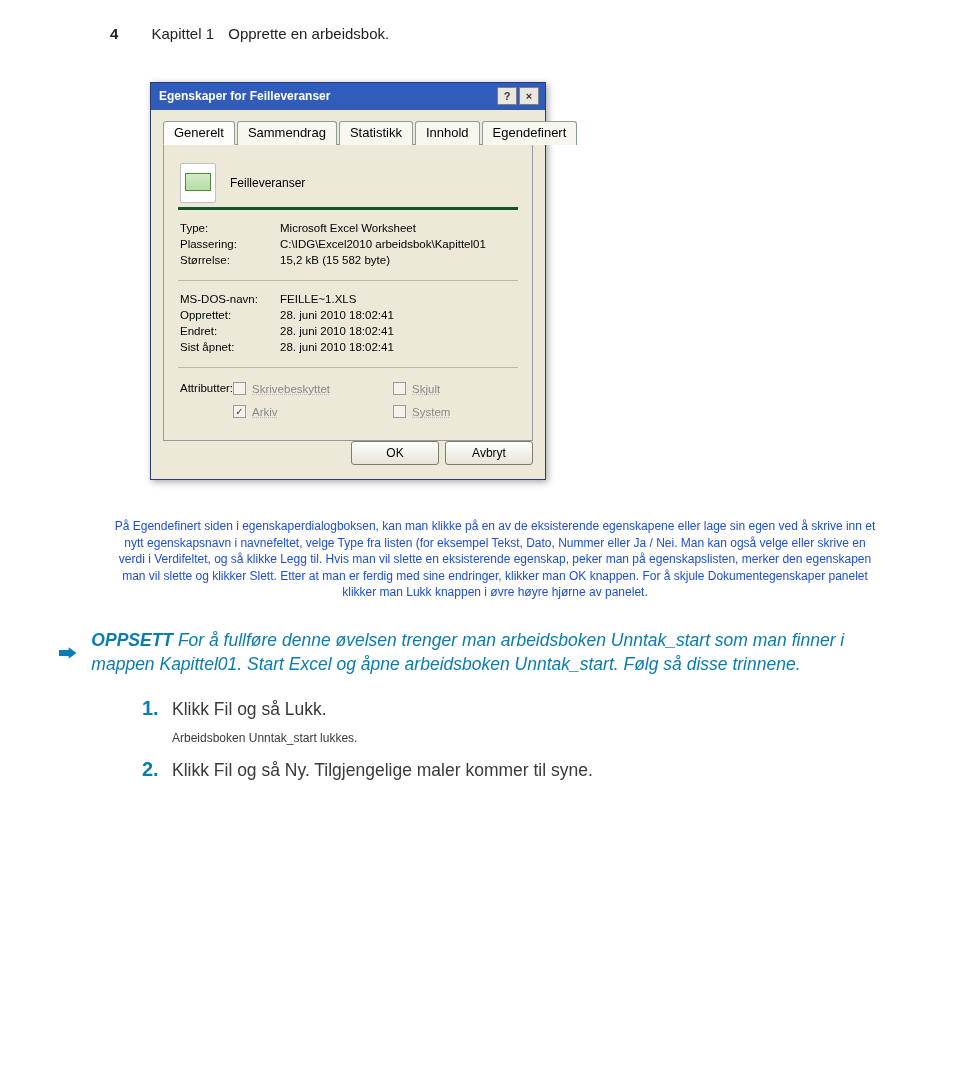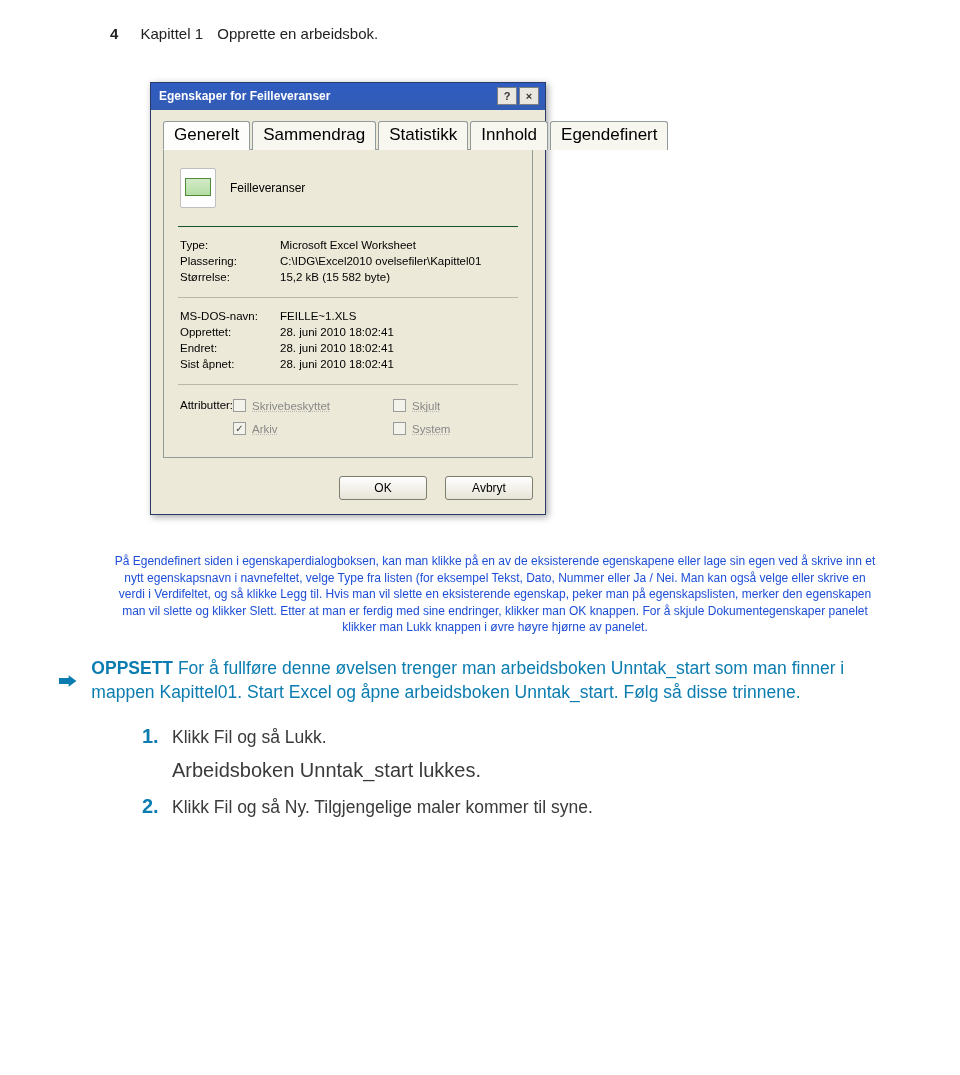--- a/index.html
+++ b/index.html
@@ -12,21 +12,21 @@
   }
   .page {
     padding: 25px 80px 25px 110px;
   }
   .page-header {
     font-size: 15px;
     margin-bottom: 40px;
     color: #222;
   }
   .page-header .page-num { font-weight: bold; margin-right: 18px; }
-  .page-header .chapter { margin-right: 10px; }
+  .page-header .chapter { margin-right: 10px; margin-left: 11px; }
   .dialog-wrap { margin-left: 40px; margin-bottom: 38px; }
   .dialog {
     width: 396px;
     font-family: Tahoma, Arial, sans-serif;
     font-size: 12px;
     color: #000;
     box-shadow: 2px 2px 7px rgba(0,0,0,0.35);
     border: 1px solid #2a3b6a;
   }
   .titlebar {
@@ -58,43 +58,43 @@
     margin-bottom: 0;
     position: relative;
   }
   .tab {
     padding: 3px 10px 4px 10px;
     border: 1px solid #919b9c;
     border-bottom: none;
     background: #f7f6ef;
     margin-right: 2px;
     border-radius: 3px 3px 0 0;
-    font-size: 17px;
+    font-size: 13px;
     position: relative;
     top: 1px;
   }
   .tab.active {
     background: #fdfdfb;
     border-bottom: 1px solid #fdfdfb;
     z-index: 2;
   }
   .tab-content {
     border: 1px solid #919b9c;
     border-top: none;
     background: #fdfdfb;
     padding: 14px 14px 16px 14px;
     background: #ece9d8;
     background: #fdfbf7;
     background: #ece9d8;
   }
   .tab-content { background: #ece9d8; }
   .file-row {
     display: flex; align-items: center;
-    padding: 4px 2px 18px 2px;
-    border-bottom: 1px solid #14532d;
+    padding: 4px 2px 4px 2px;
+    border-bottom: 3px solid #14532d;
   }
   .file-icon {
     width: 36px; height: 40px;
     background: #fff;
     border: 1px solid #bfbfbf;
     border-radius: 2px;
     position: relative;
     margin-right: 14px;
   }
   .file-icon::after {
@@ -137,22 +137,21 @@
     border: 1px solid #9b9b9b;
     background: #f3f2eb;
     margin-right: 6px;
     display: flex; align-items: center; justify-content: center;
     font-size: 10px; color: #555;
   }
   .cb .txt { text-decoration: underline dotted; text-decoration-color: #bbb; text-align: center; }
   .cb.checked .box::after { content: "✓"; font-size: 10px; color: #444; }
   .dlg-buttons {
     display: flex; justify-content: flex-end;
-    gap: 18px;
-    margin-top: 18px;
+    gap: 6px;
   }
   .dlg-btn {
     min-width: 88px;
     padding: 4px 10px;
     background: linear-gradient(#fefefe, #e7e4d7);
     border: 1px solid #7e7e6e;
     border-radius: 3px;
     font-size: 12px;
     text-align: center;
   }
@@ -161,22 +160,23 @@
     font-size: 12px;
     line-height: 1.38;
     color: #1d4ed8;
     text-align: center;
   }
   .body-text p { margin-bottom: 16px; }
 
   .callout {
     display: flex;
     align-items: center;
-    margin-top: 20px;
+    margin-top: 27px;
     margin-bottom: 18px;
+    font-style: italic;
   }
   .arrow {
     width: 36px; height: 28px;
     margin-right: 14px;
     margin-left: -52px;
     margin-top: 2px;
   }
   .arrow svg { width: 100%; height: 100%; }
   .callout-text {
     color: #0a7cb0;
@@ -200,21 +200,21 @@
   ol.steps .num {
     color: #0a7cb0;
     font-weight: bold;
     font-size: 20px;
     width: 30px;
     flex-shrink: 0;
   }
   ol.steps .step-body { flex: 1; }
   .step-sub {
     margin-left: 62px;
-    font-size: 20px;
+    font-size: 12px;
     color: #3a3a3a;
     margin-bottom: 10px;
     margin-top: 8px;
   }
 </style>
 </head>
 <body>
 
 <div class="page">
   <div class="page-header">
@@ -248,21 +248,21 @@
             <div>Feilleveranser</div>
           </div>
 
           <div class="kv-section">
             <div class="kv-row">
                 <div class="k">Type:</div>
                 <div class="v">Microsoft Excel Worksheet</div>
               </div>
             <div class="kv-row">
                 <div class="k">Plassering:</div>
-                <div class="v">C:\IDG\Excel2010 ovelsefiler\Kapittel01</div>
+                <div class="v">C:\IDG\Excel2010 arbeidsbok\Kapittel01</div>
               </div>
             <div class="kv-row">
                 <div class="k">Størrelse:</div>
                 <div class="v">15,2 kB (15 582 byte)</div>
               </div>
           </div>
 
           <div class="kv-section">
             <div class="kv-row">
                 <div class="k">MS-DOS-navn:</div>

